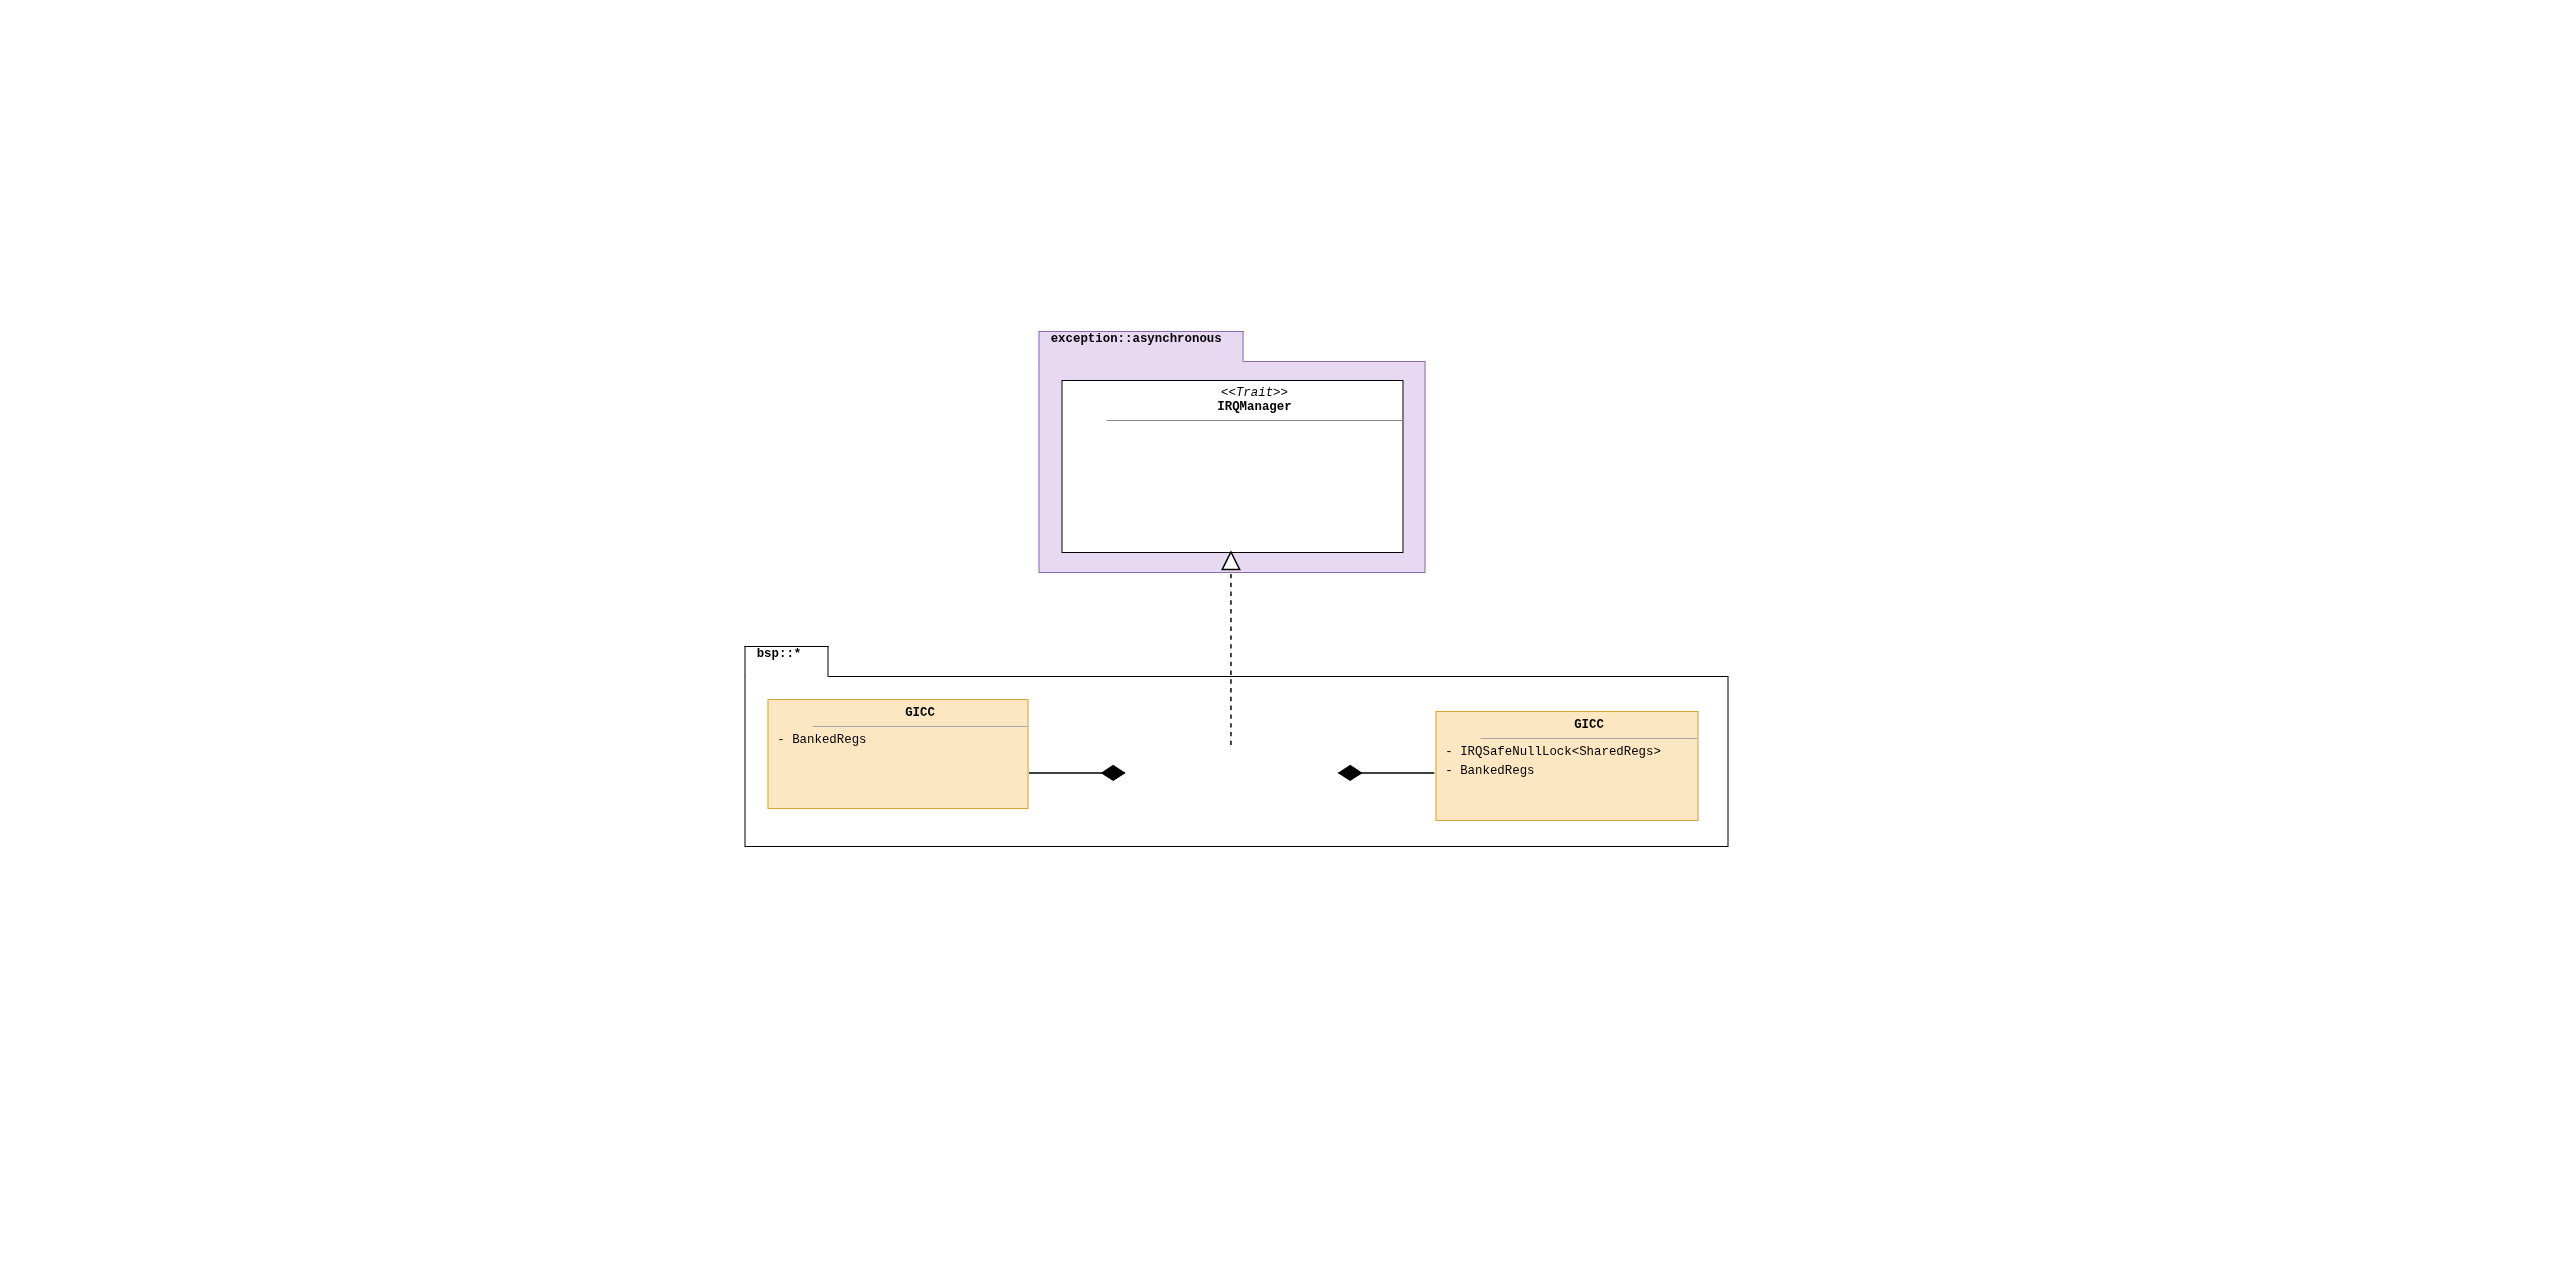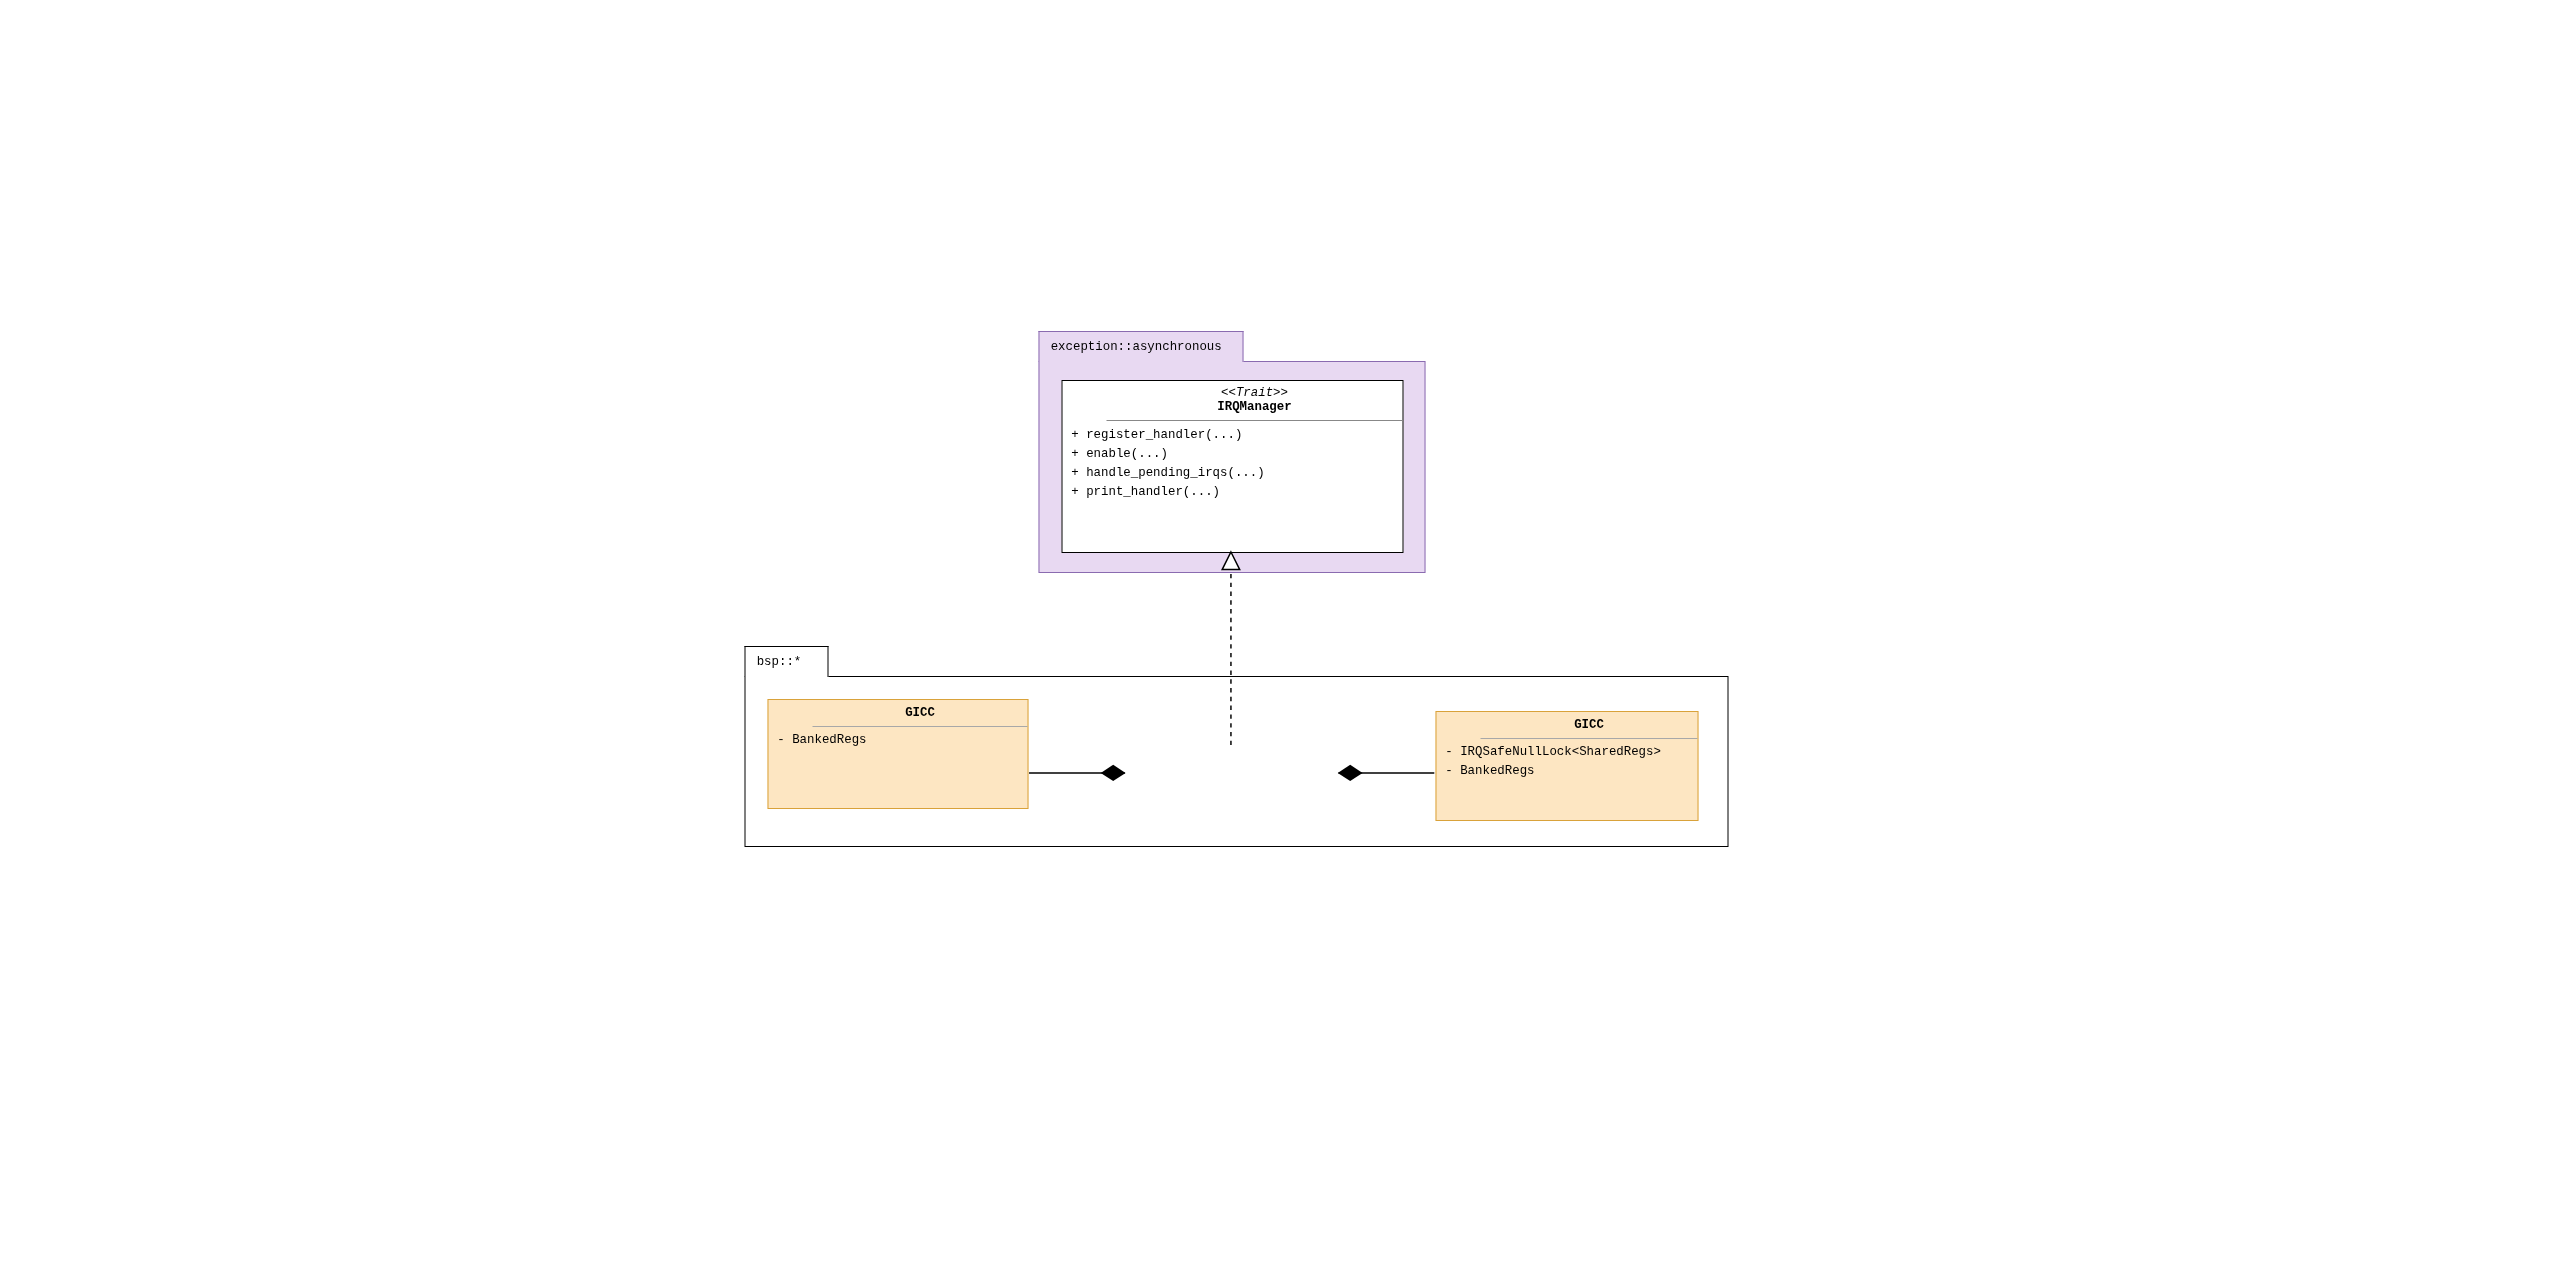--- a/index.html
+++ b/index.html
@@ -23,23 +23,23 @@
       border: 1.5px solid;
     }
     .package-tab {
       position: absolute;
       top: -31px;
       left: -1.5px;
       height: 31px;
       border: 1.5px solid;
       border-bottom: none;
       display: flex;
-      align-items: center;
+      align-items: flex-start;
       padding: 0 11.7px;
-      font-weight: normal;
+      font-weight: bold;
       font-size: 12.4px;
     }
     .pkg-purple {
       background: #e8d9f2;
       border-color: #8a6bb0;
     }
     .pkg-purple .package-tab {
       background: #e8d9f2;
       border-color: #8a6bb0;
     }
@@ -98,26 +98,20 @@
   <div class="package pkg-purple" style="left:305px; top:44px; width:387px; height:212px;">
     <div class="package-tab" style="width:205px;">
       <span>exception::asynchronous</span>
     </div>
 
     <div class="class-box" style="left:22px; top:17.6px; width:342px; height:173px;">
       <div class="class-title">
         <span class="stereo">&lt;&lt;Trait&gt;&gt;</span>
         <span>IRQManager</span>
       </div>
-      <div class="class-body">
-        <div>+ register_handler(...)</div>
-        <div>+ enable(...)</div>
-        <div>+ handle_pending_irqs(...)</div>
-        <div>+ print_handler(...)</div>
-      </div>
     </div>
   </div>
 
   <div class="package pkg-white" style="left:11px; top:359px; width:984px; height:171px;">
     <div class="package-tab" style="width:84px;">
       <span>bsp::*</span>
     </div>
 
     <div class="class-box class-orange" style="left:22px; top:22px; width:261px; height:110px;">
       <div class="class-title">

